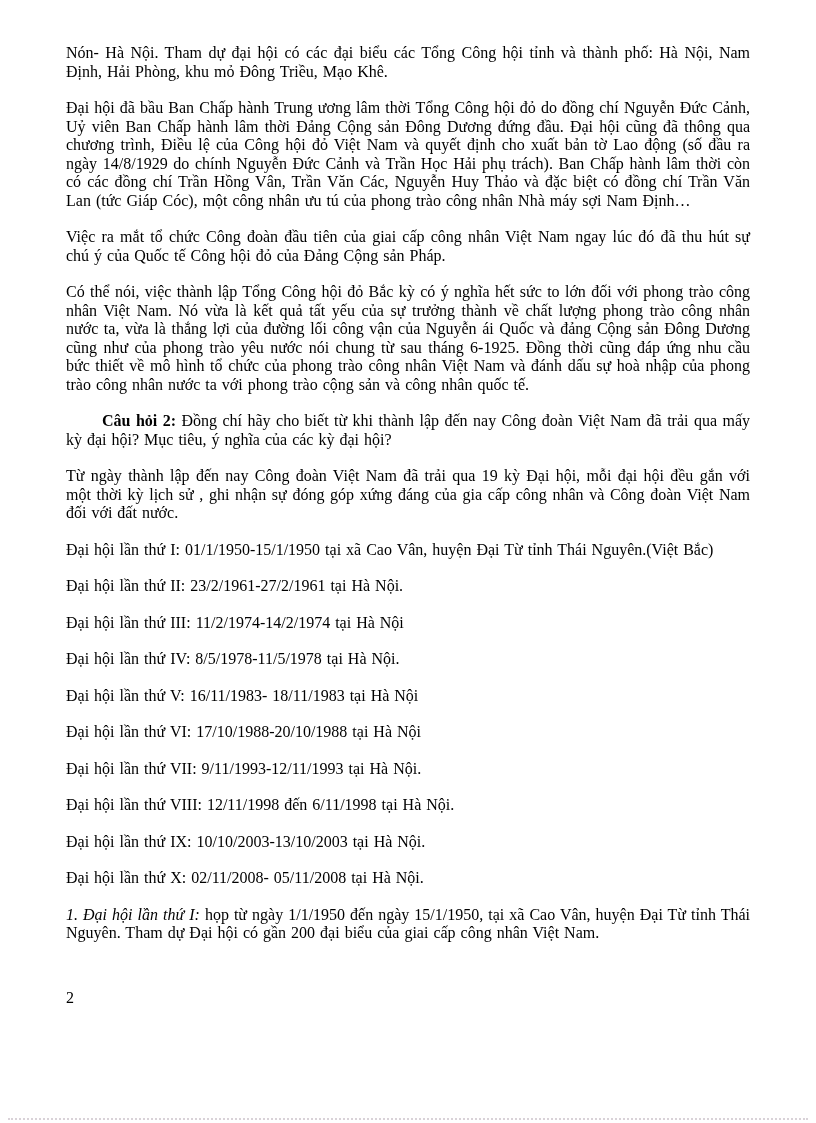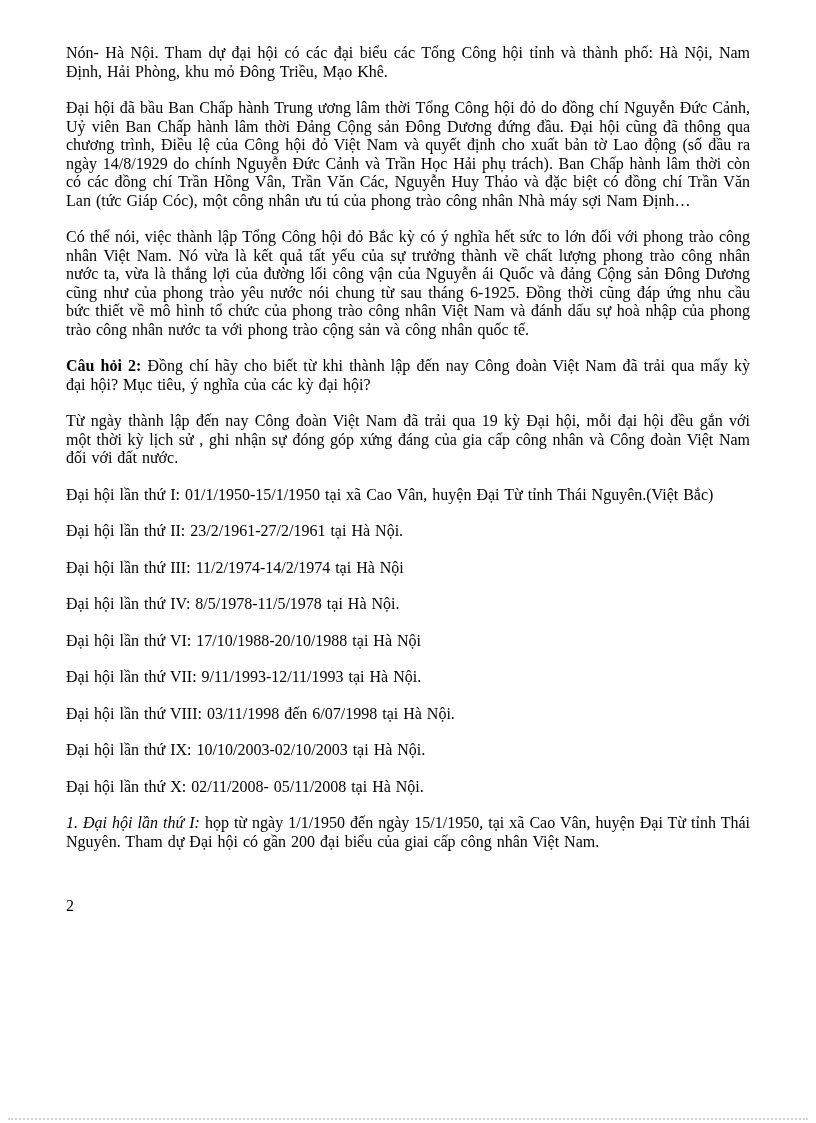--- a/index.html
+++ b/index.html
@@ -23,21 +23,21 @@
     width: 816px;
     height: 905px;
     padding: 44px 66px 0 66px;
     box-sizing: border-box;
   }
   p {
     margin: 0 0 18px 0;
     text-align: justify;
     word-spacing: 1px;
   }
-  .q-label { font-weight: bold; font-style: normal; }
+  .q-label { font-weight: bold; font-style: normal; margin-left: 36px; }
   .q-text  { }
   .s-label { font-weight: normal; font-style: italic; }
   .congress { margin-bottom: 18px; }
   .page-number {
     margin-top: 46px;
     text-align: left;
   }
   .page-break-divider {
     position: absolute;
     left: 8px;
@@ -49,35 +49,37 @@
 </style>
 </head>
 <body>
 
 <div class="page">
 
   <p>Nón- Hà Nội. Tham dự đại hội có các đại biểu các Tổng Công hội tỉnh và thành phố: Hà Nội, Nam Định, Hải Phòng, khu mỏ Đông Triều, Mạo Khê.</p>
 
   <p>Đại hội đã bầu Ban Chấp hành Trung ương lâm thời Tổng Công hội đỏ do đồng chí Nguyễn Đức Cảnh, Uỷ viên Ban Chấp hành lâm thời Đảng Cộng sản Đông Dương đứng đầu. Đại hội cũng đã thông qua chương trình, Điều lệ của Công hội đỏ Việt Nam và quyết định cho xuất bản tờ Lao động (số đầu ra ngày 14/8/1929 do chính Nguyễn Đức Cảnh và Trần Học Hải phụ trách). Ban Chấp hành lâm thời còn có các đồng chí Trần Hồng Vân, Trần Văn Các, Nguyễn Huy Thảo và đặc biệt có đồng chí Trần Văn Lan (tức Giáp Cóc), một công nhân ưu tú của phong trào công nhân Nhà máy sợi Nam Định…</p>
 
+  <p>Việc ra mắt tổ chức Công đoàn đầu tiên của giai cấp công nhân Việt Nam ngay lúc đó đã thu hút sự chú ý của Quốc tế Công hội đỏ của Đảng Cộng sản Pháp.</p>
 
   <p>Có thể nói, việc thành lập Tổng Công hội đỏ Bắc kỳ có ý nghĩa hết sức to lớn đối với phong trào công nhân Việt Nam. Nó vừa là kết quả tất yếu của sự trưởng thành về chất lượng phong trào công nhân nước ta, vừa là thắng lợi của đường lối công vận của Nguyễn ái Quốc và đảng Cộng sản Đông Dương cũng như của phong trào yêu nước nói chung từ sau tháng 6-1925. Đồng thời cũng đáp ứng nhu cầu bức thiết về mô hình tổ chức của phong trào công nhân Việt Nam và đánh dấu sự hoà nhập của phong trào công nhân nước ta với phong trào cộng sản và công nhân quốc tế.</p>
 
   <p><span class="q-label">Câu hỏi 2:</span> <span class="q-text">Đồng chí hãy cho biết từ khi thành lập đến nay Công đoàn Việt Nam đã trải qua mấy kỳ đại hội? Mục tiêu, ý nghĩa của các kỳ đại hội?</span></p>
 
   <p>Từ ngày thành lập đến nay Công đoàn Việt Nam đã trải qua 19 kỳ Đại hội, mỗi đại hội đều gắn với một thời kỳ lịch sử , ghi nhận sự đóng góp xứng đáng của gia cấp công nhân và Công đoàn Việt Nam đối với đất nước.</p>
 
   <p class="congress">Đại hội lần thứ I: 01/1/1950-15/1/1950 tại xã Cao Vân, huyện Đại Từ tỉnh Thái Nguyên.(Việt Bắc)</p>
   <p class="congress">Đại hội lần thứ II: 23/2/1961-27/2/1961 tại Hà Nội.</p>
   <p class="congress">Đại hội lần thứ III: 11/2/1974-14/2/1974 tại Hà Nội</p>
   <p class="congress">Đại hội lần thứ IV: 8/5/1978-11/5/1978 tại Hà Nội.</p>
+  <p class="congress">Đại hội lần thứ V: 16/11/1983- 18/11/1983 tại Hà Nội</p>
   <p class="congress">Đại hội lần thứ VI: 17/10/1988-20/10/1988 tại Hà Nội</p>
   <p class="congress">Đại hội lần thứ VII: 9/11/1993-12/11/1993 tại Hà Nội.</p>
-  <p class="congress">Đại hội lần thứ VIII: 03/11/1998 đến 6/07/1998 tại Hà Nội.</p>
-  <p class="congress">Đại hội lần thứ IX: 10/10/2003-02/10/2003 tại Hà Nội.</p>
+  <p class="congress">Đại hội lần thứ VIII: 12/11/1998 đến 6/11/1998 tại Hà Nội.</p>
+  <p class="congress">Đại hội lần thứ IX: 10/10/2003-13/10/2003 tại Hà Nội.</p>
   <p class="congress">Đại hội lần thứ X: 02/11/2008- 05/11/2008 tại Hà Nội.</p>
 
   <p><span class="s-label">1. Đại hội lần thứ I:</span> <span>họp từ ngày 1/1/1950 đến ngày 15/1/1950, tại xã Cao Vân, huyện Đại Từ tỉnh Thái Nguyên. Tham dự Đại hội có gần 200 đại biểu của giai cấp công nhân Việt Nam.</span></p>
 
   <p class="page-number">2</p>
 
 </div>
 
 <div class="page-break-divider"></div>
 

